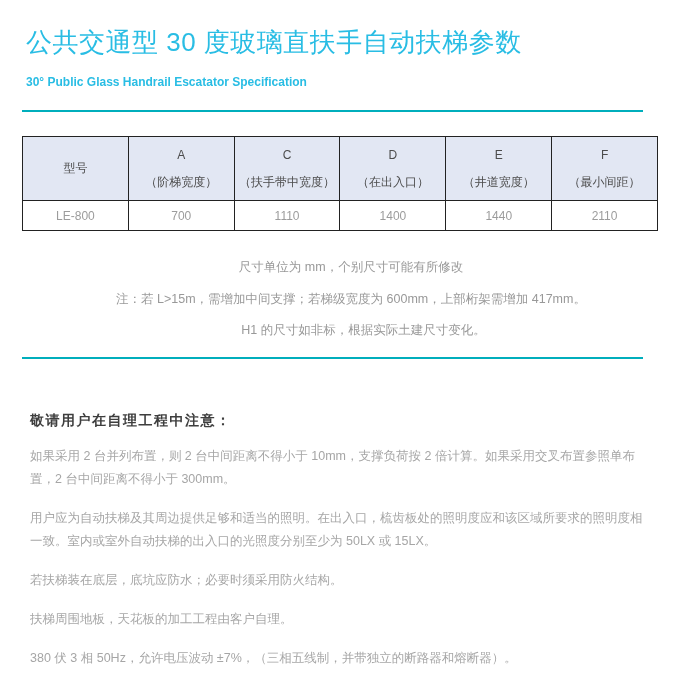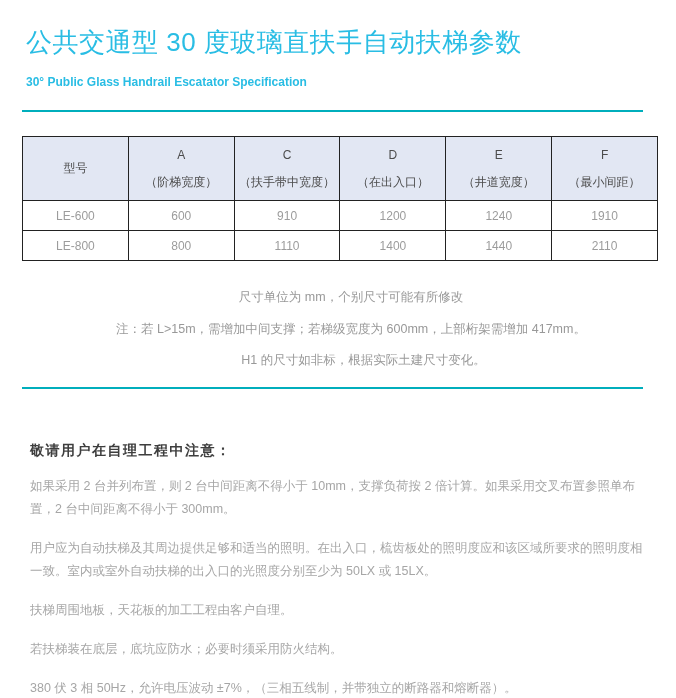--- a/index.html
+++ b/index.html
@@ -81,48 +81,40 @@
           <div>（井道宽度）</div>
         </th>
         <th>
           <div>F</div>
           <div>（最小间距）</div>
         </th>
       </tr>
     </thead>
     <tbody>
       <tr>
-        <td>LE-600</td>
-        <td>600</td>
-        <td>910</td>
-        <td>1200</td>
-        <td>1240</td>
-        <td>1910</td>
-      </tr>
-      <tr>
         <td>LE-800</td>
-        <td>800</td>
+        <td>700</td>
         <td>1110</td>
         <td>1400</td>
         <td>1440</td>
         <td>2110</td>
       </tr>
     </tbody>
   </table>
 
   <div class="notes">
     <div>尺寸单位为 mm，个别尺寸可能有所修改</div>
     <div>注：若 L&gt;15m，需增加中间支撑；若梯级宽度为 600mm，上部桁架需增加 417mm。</div>
     <div class="indent">H1 的尺寸如非标，根据实际土建尺寸变化。</div>
   </div>
 
   <hr class="divider mid">
 
   <section class="notice">
     <h2 class="notice-heading">敬请用户在自理工程中注意：</h2>
     <p>如果采用 2 台并列布置，则 2 台中间距离不得小于 10mm，支撑负荷按 2 倍计算。如果采用交叉布置参照单布置，2 台中间距离不得小于 300mm。</p>
     <p>用户应为自动扶梯及其周边提供足够和适当的照明。在出入口，梳齿板处的照明度应和该区域所要求的照明度相一致。室内或室外自动扶梯的出入口的光照度分别至少为 50LX 或 15LX。</p>
+    <p>若扶梯装在底层，底坑应防水；必要时须采用防火结构。</p>
     <p>扶梯周围地板，天花板的加工工程由客户自理。</p>
-    <p>若扶梯装在底层，底坑应防水；必要时须采用防火结构。</p>
     <p>380 伏 3 相 50Hz，允许电压波动 ±7%，（三相五线制，并带独立的断路器和熔断器）。</p>
   </section>
 
 </div>
 
 </body></html>

